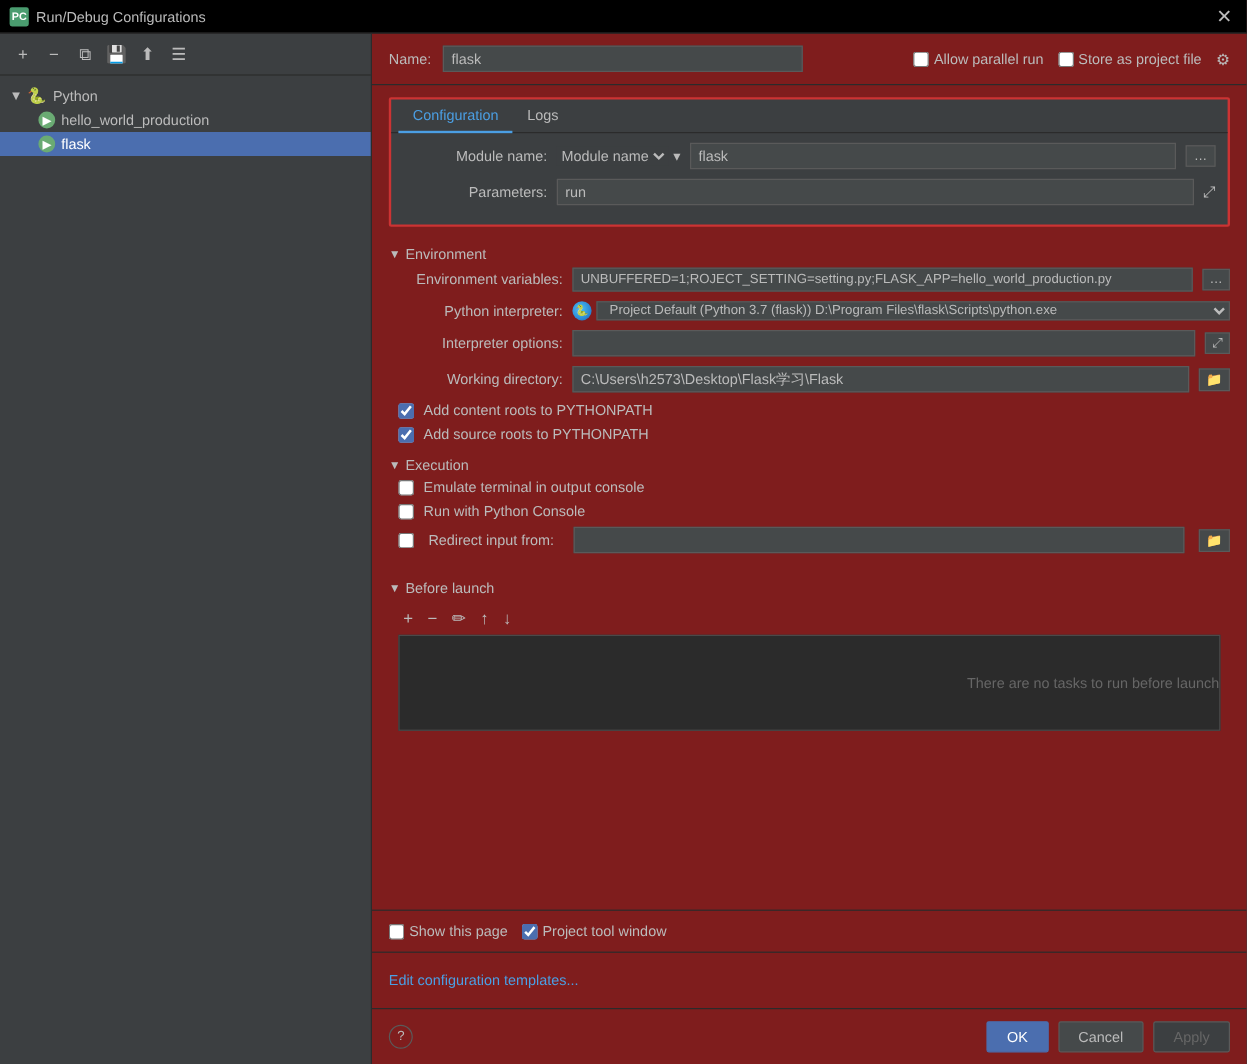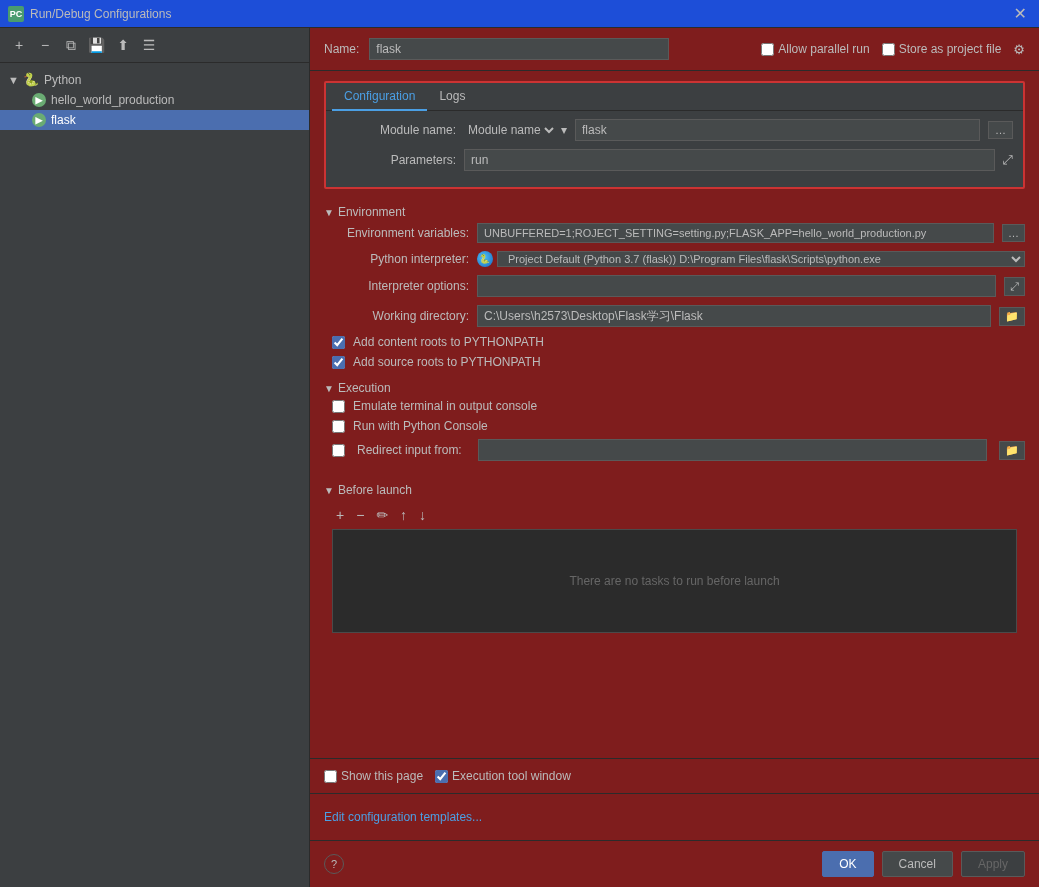--- a/index.html
+++ b/index.html
@@ -8,21 +8,21 @@
       font-size: 12px;
       background: #3c3f41;
       color: #bbbbbb;
       width: 1039px;
       height: 887px;
       overflow: hidden;
     }
 
     
     .title-bar {
-      background: #1d4ed8;
+      background: #000000;
       height: 28px;
       display: flex;
       align-items: center;
       padding: 0 8px;
       border-bottom: 1px solid #2b2b2b;
     }
     .title-bar-icon {
       width: 16px;
       height: 16px;
       margin-right: 6px;
@@ -395,24 +395,24 @@
       border: none;
       color: #bbbbbb;
       cursor: pointer;
       font-size: 14px;
       padding: 2px 4px;
     }
     .before-launch-empty {
       background: #2b2b2b;
       border: 1px solid #4a4a4a;
       margin: 0 8px;
-      height: 104px;
-      display: flex;
-      align-items: center;
-      justify-content: center;
+      height: 80px;
+      display: flex;
+      align-items: center;
+      justify-content: flex-end;
       font-size: 12px;
       color: #666666;
     }
 
     
     .bottom-row {
       display: flex;
       align-items: center;
       padding: 10px 14px;
       border-top: 1px solid #2b2b2b;
@@ -672,21 +672,21 @@
       </div>
 
       <div class="bottom-row">
         <div class="bottom-checkboxes">
           <label class="bottom-checkbox-label">
             <input type="checkbox" id="showThisPage" style="">
             <span>Show this page</span>
           </label>
           <label class="bottom-checkbox-label">
             <input type="checkbox" id="activateToolWindow" checked="" style="">
-            <span>Execution tool window</span>
+            <span>Project tool window</span>
           </label>
         </div>
       </div>
 
       <div class="edit-link">
         <a>Edit configuration templates...</a>
       </div>
 
       <div class="action-buttons">
         <div class="help-icon">?</div>

